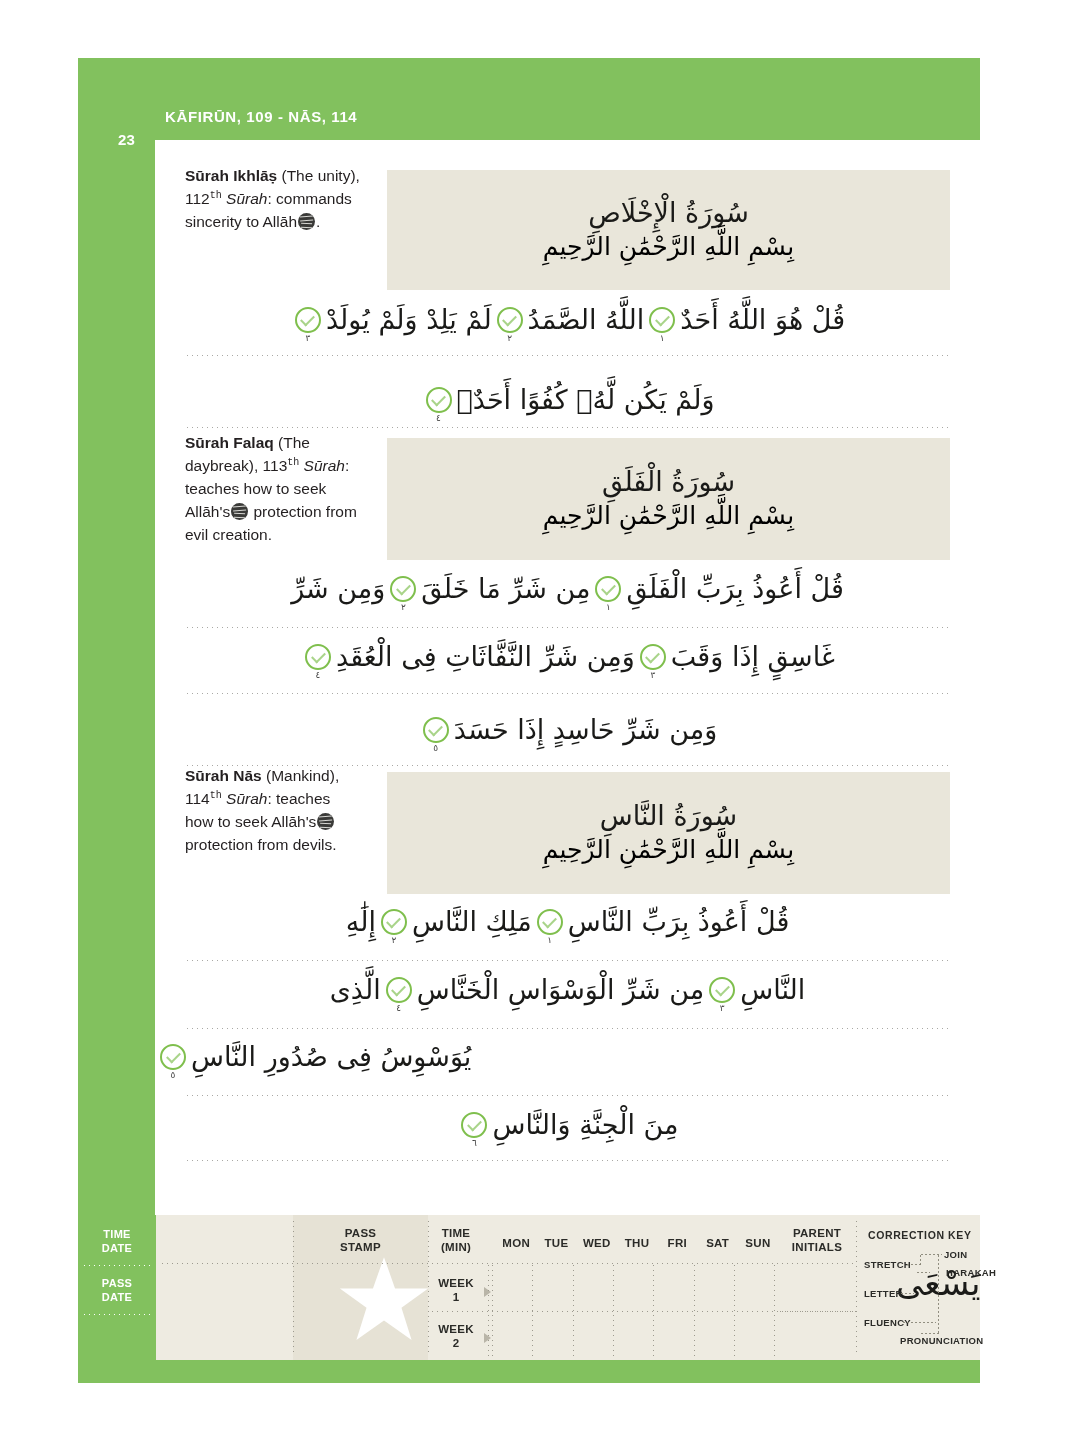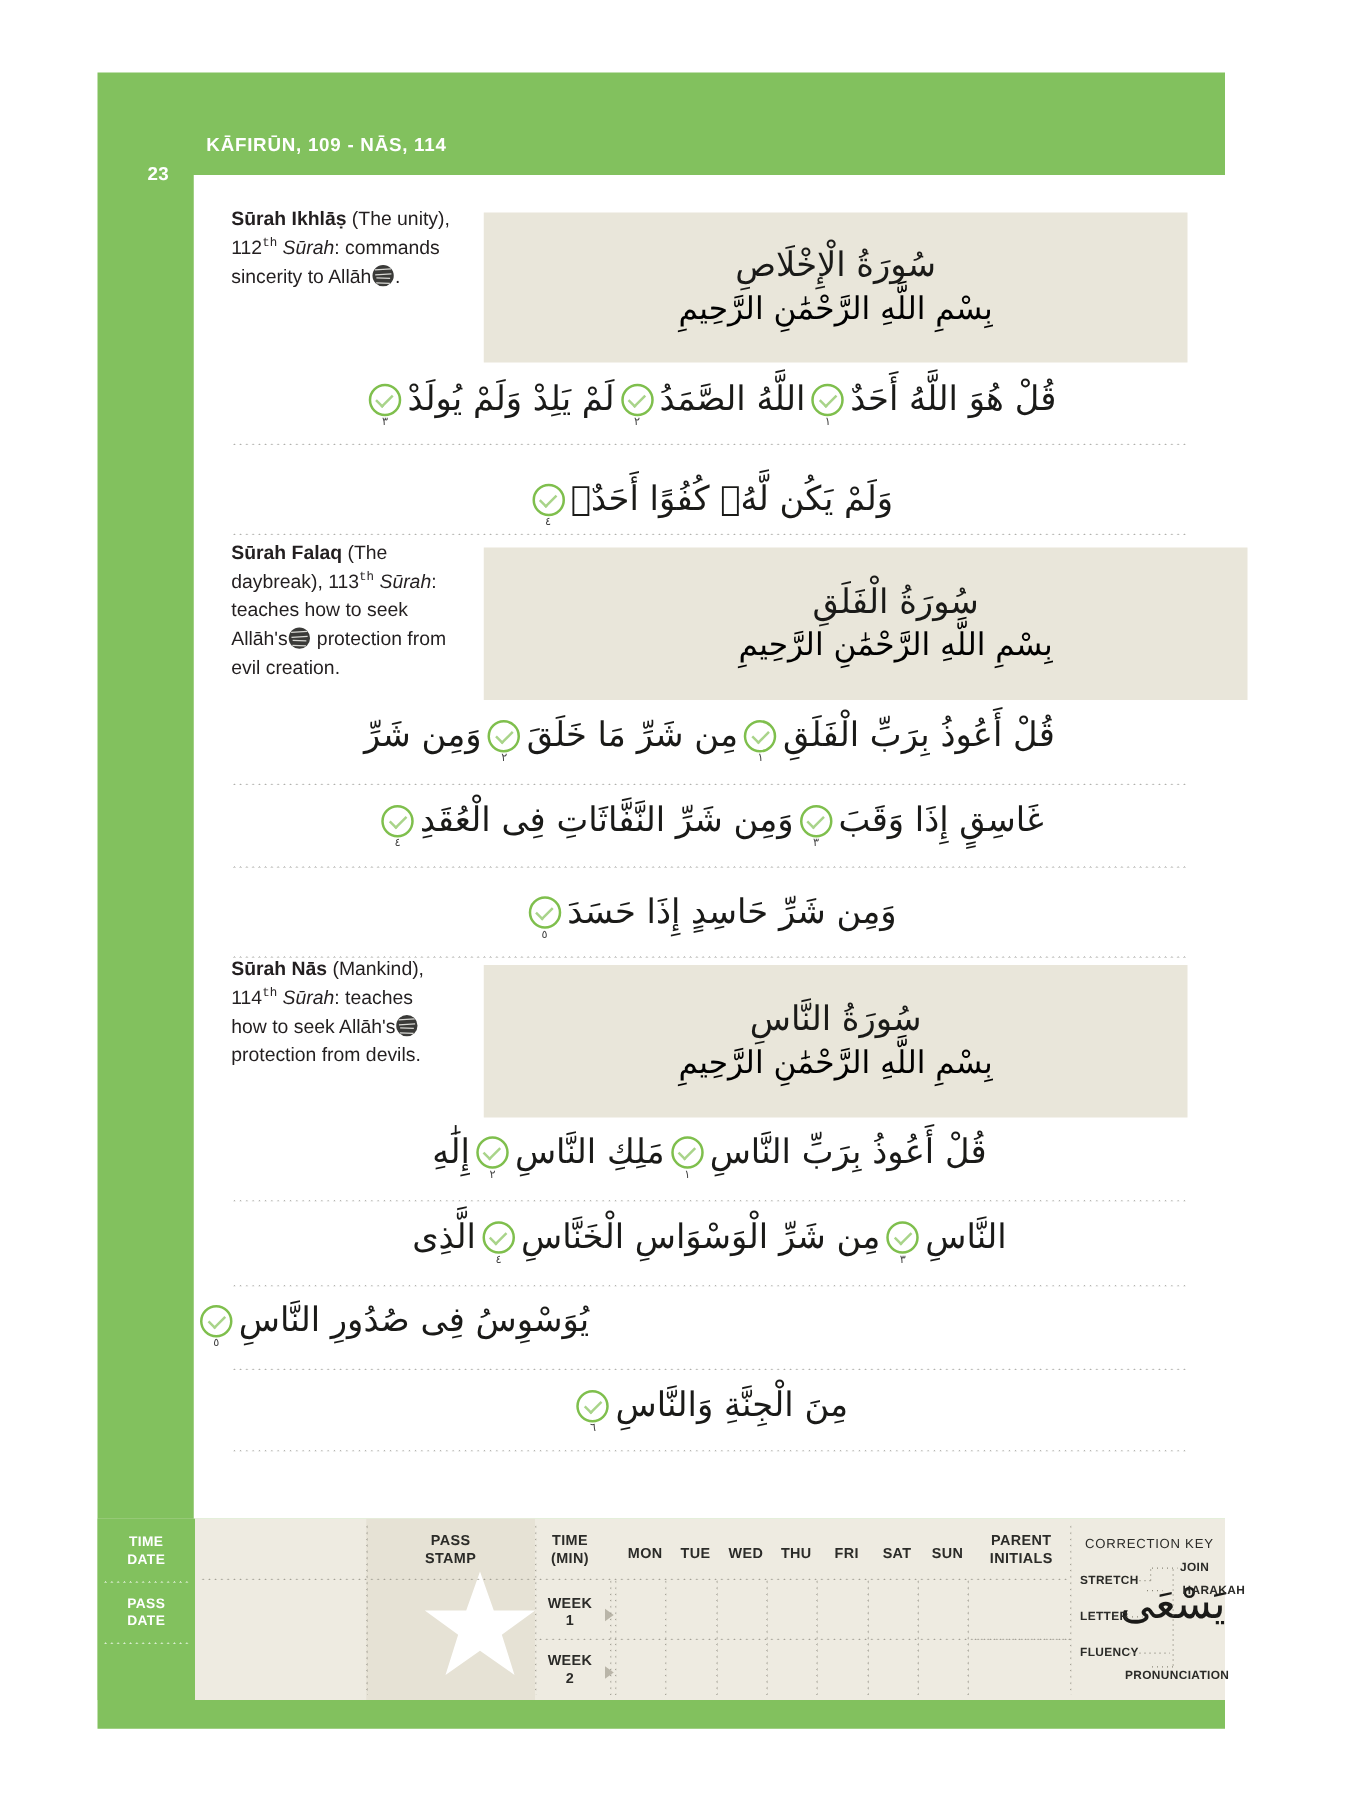--- a/index.html
+++ b/index.html
@@ -172,21 +172,21 @@
     position:absolute;width:0;height:0;
     border-left:7px solid #b9b5a8;
     border-top:5px solid transparent;
     border-bottom:5px solid transparent;
   }
   .ckey{
     position:absolute;left:780px;top:0;width:122px;height:145px;
   }
   .ckey-title{
     position:absolute;left:10px;top:14px;
-    font-size:10.5px;font-weight:normal;color:#2b2b28;letter-spacing:.6px;text-align:right;
+    font-size:10.5px;font-weight:bold;color:#2b2b28;letter-spacing:.6px;text-align:right;
   }
   .ckey-lbl{
     position:absolute;font-size:9.5px;font-weight:bold;color:#2b2b28;
     letter-spacing:.3px;white-space:nowrap;
   }
   .ckey-word{
     position:absolute;left:38px;top:48px;
     font-family:"DejaVu Sans", sans-serif;
     font-size:34px;color:#1a1a18;direction:rtl;
   }
@@ -240,21 +240,21 @@
       <div class="ayah-line" style="top: 243px;">
         <span class="txt">وَلَمْ يَكُن لَّهُۥ كُفُوًا أَحَدٌۢ</span>
         <span class="vmark">
           <span class="tick"></span>
           <span class="vnum">٤</span>
         </span>
       </div>
       <div class="dotrule" style="top: 215px;"></div>
       <div class="dotrule" style="top: 287px;"></div>
       <div class="desc" style="top: 292px;"><b>Sūrah Falaq</b> (The daybreak), 113<span class="sup">th</span> <i>Sūrah</i>: teaches how to seek Allāh's<span class="allah-badge"></span> protection from evil creation.</div>
-      <div class="title-panel" style="top: 298px; left: 232px; width: 563px; height: 122px; padding-left: 48px;">
+      <div class="title-panel" style="top: 298px; left: 232px; width: 563px; height: 122px;">
         <div class="surah-name">سُورَةُ الْفَلَقِ</div>
         <div class="basmala">بِسْمِ اللَّهِ الرَّحْمَٰنِ الرَّحِيمِ</div>
       </div>
       <div class="ayah-line" style="top: 432px;">
         <span class="txt">قُلْ أَعُوذُ بِرَبِّ الْفَلَقِ</span>
         <span class="vmark">
           <span class="tick"></span>
           <span class="vnum">١</span>
         </span>
         <span class="txt">مِن شَرِّ مَا خَلَقَ</span>

